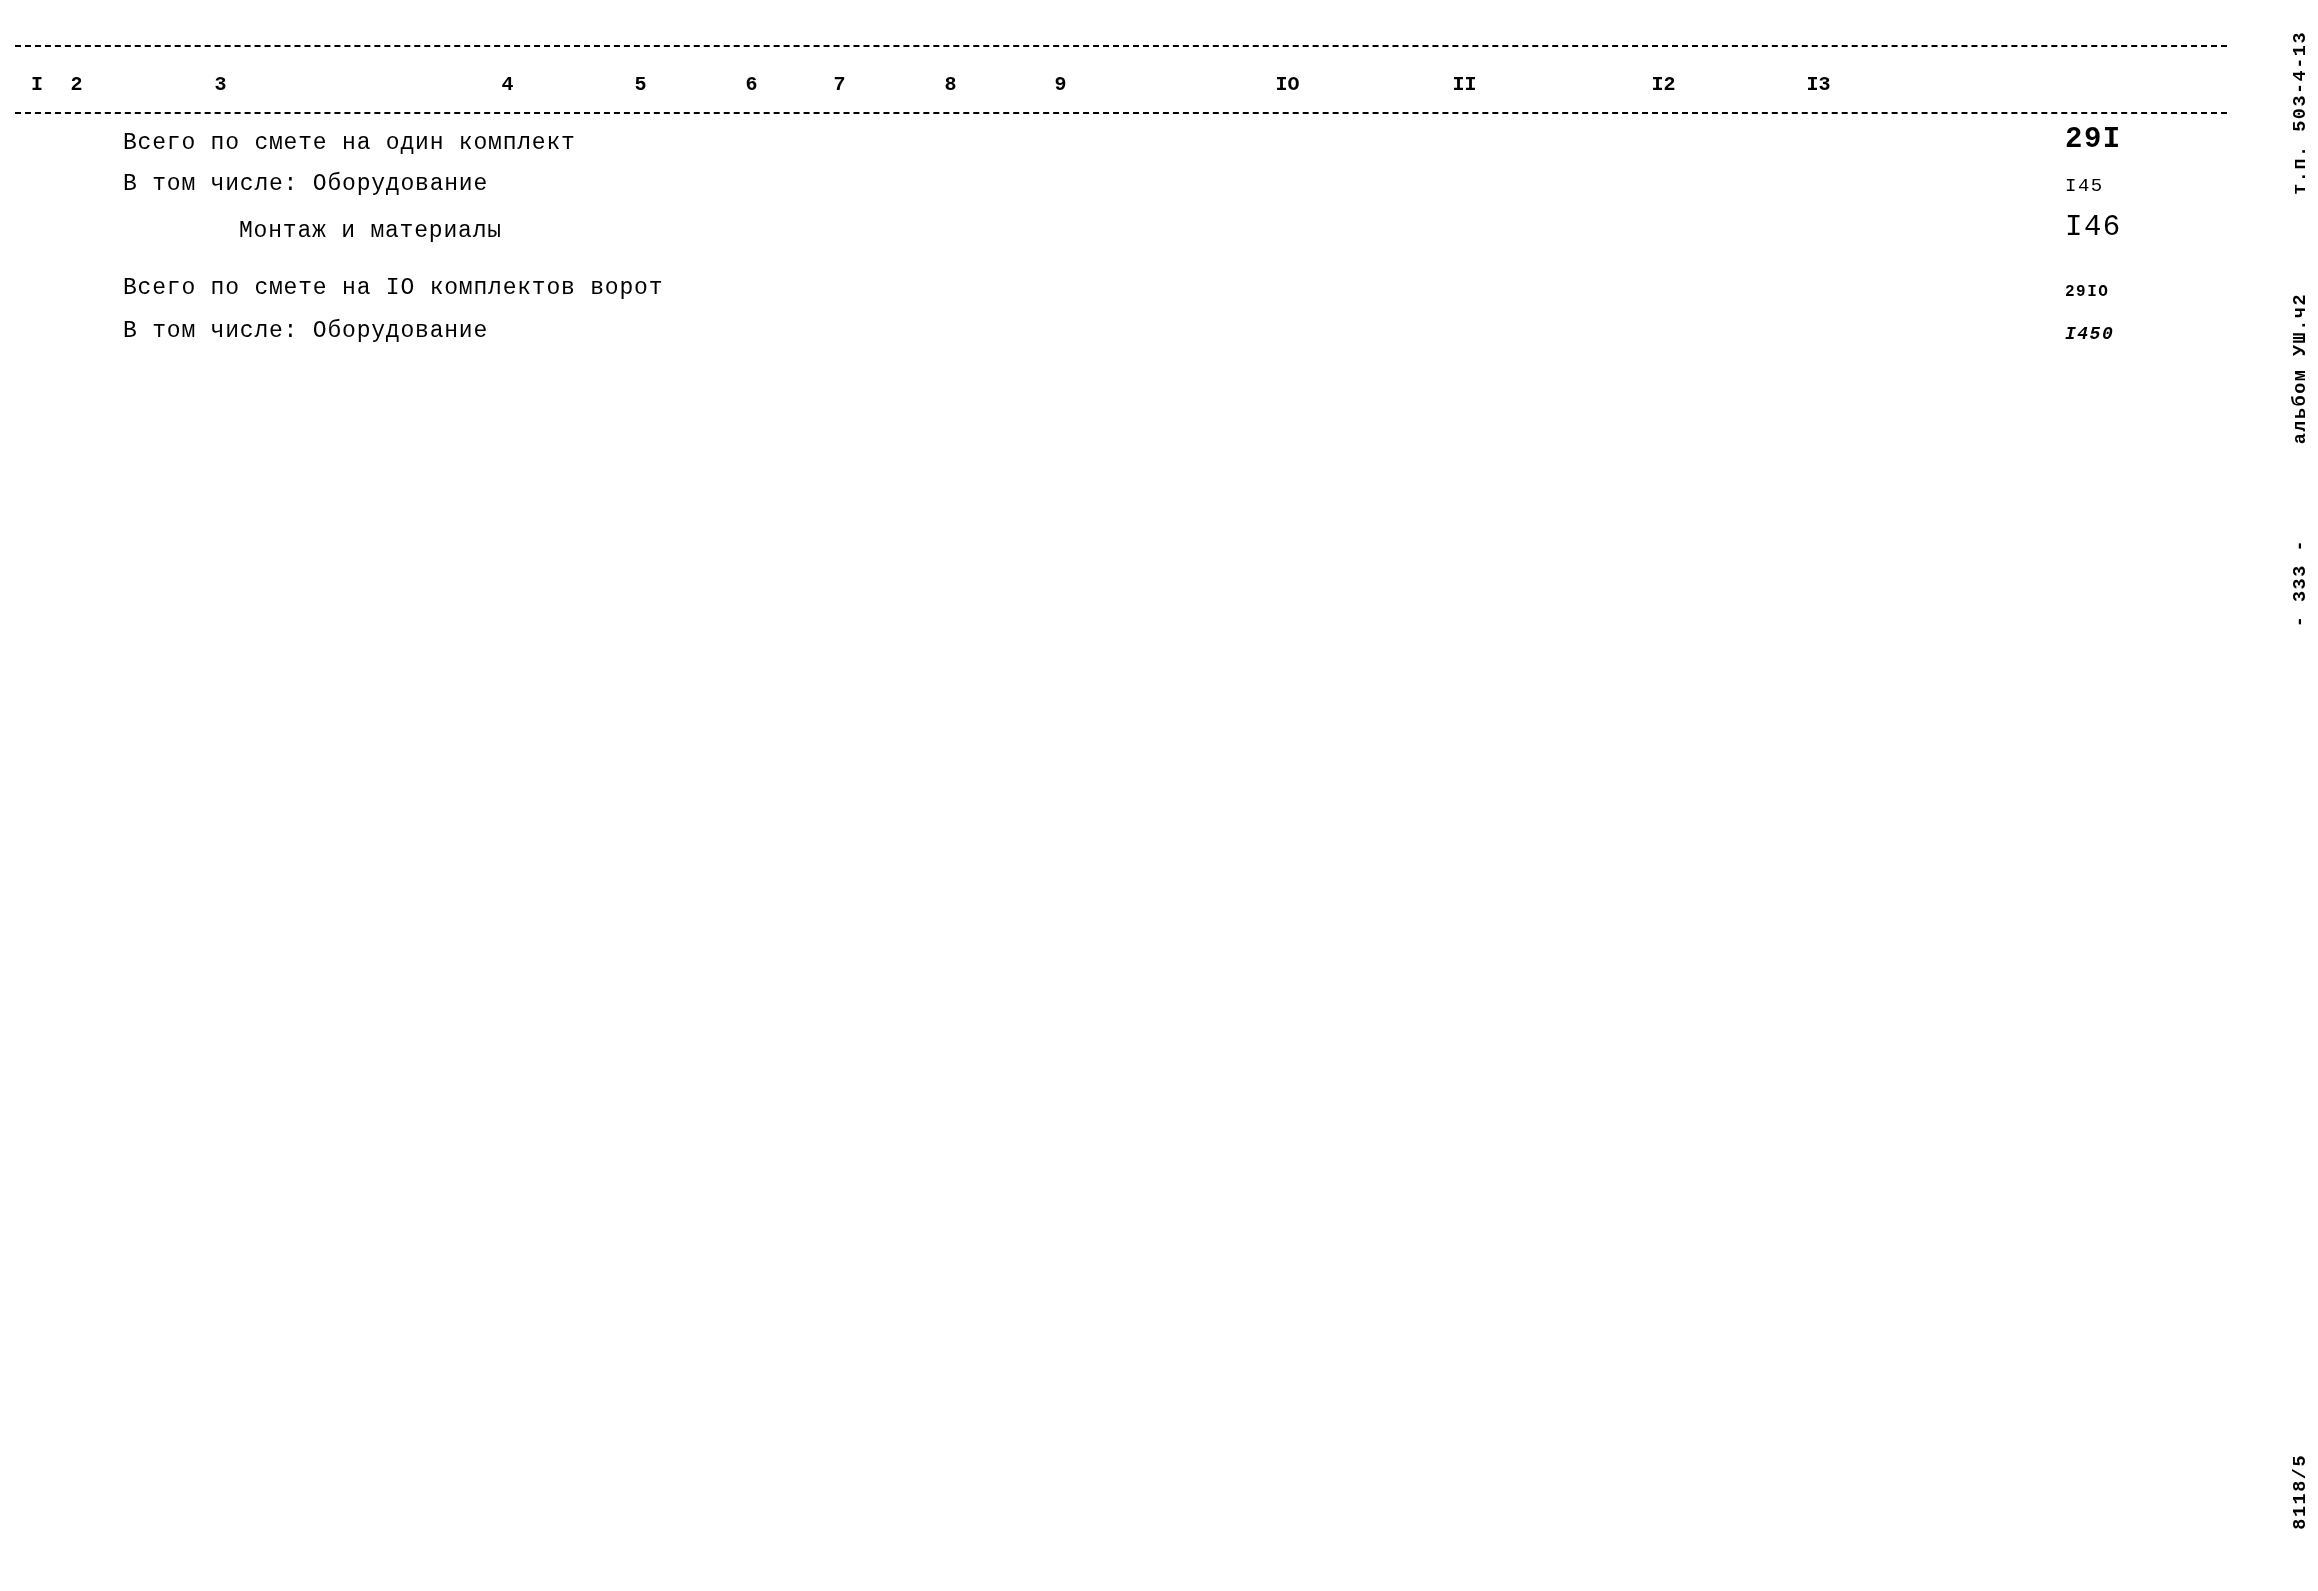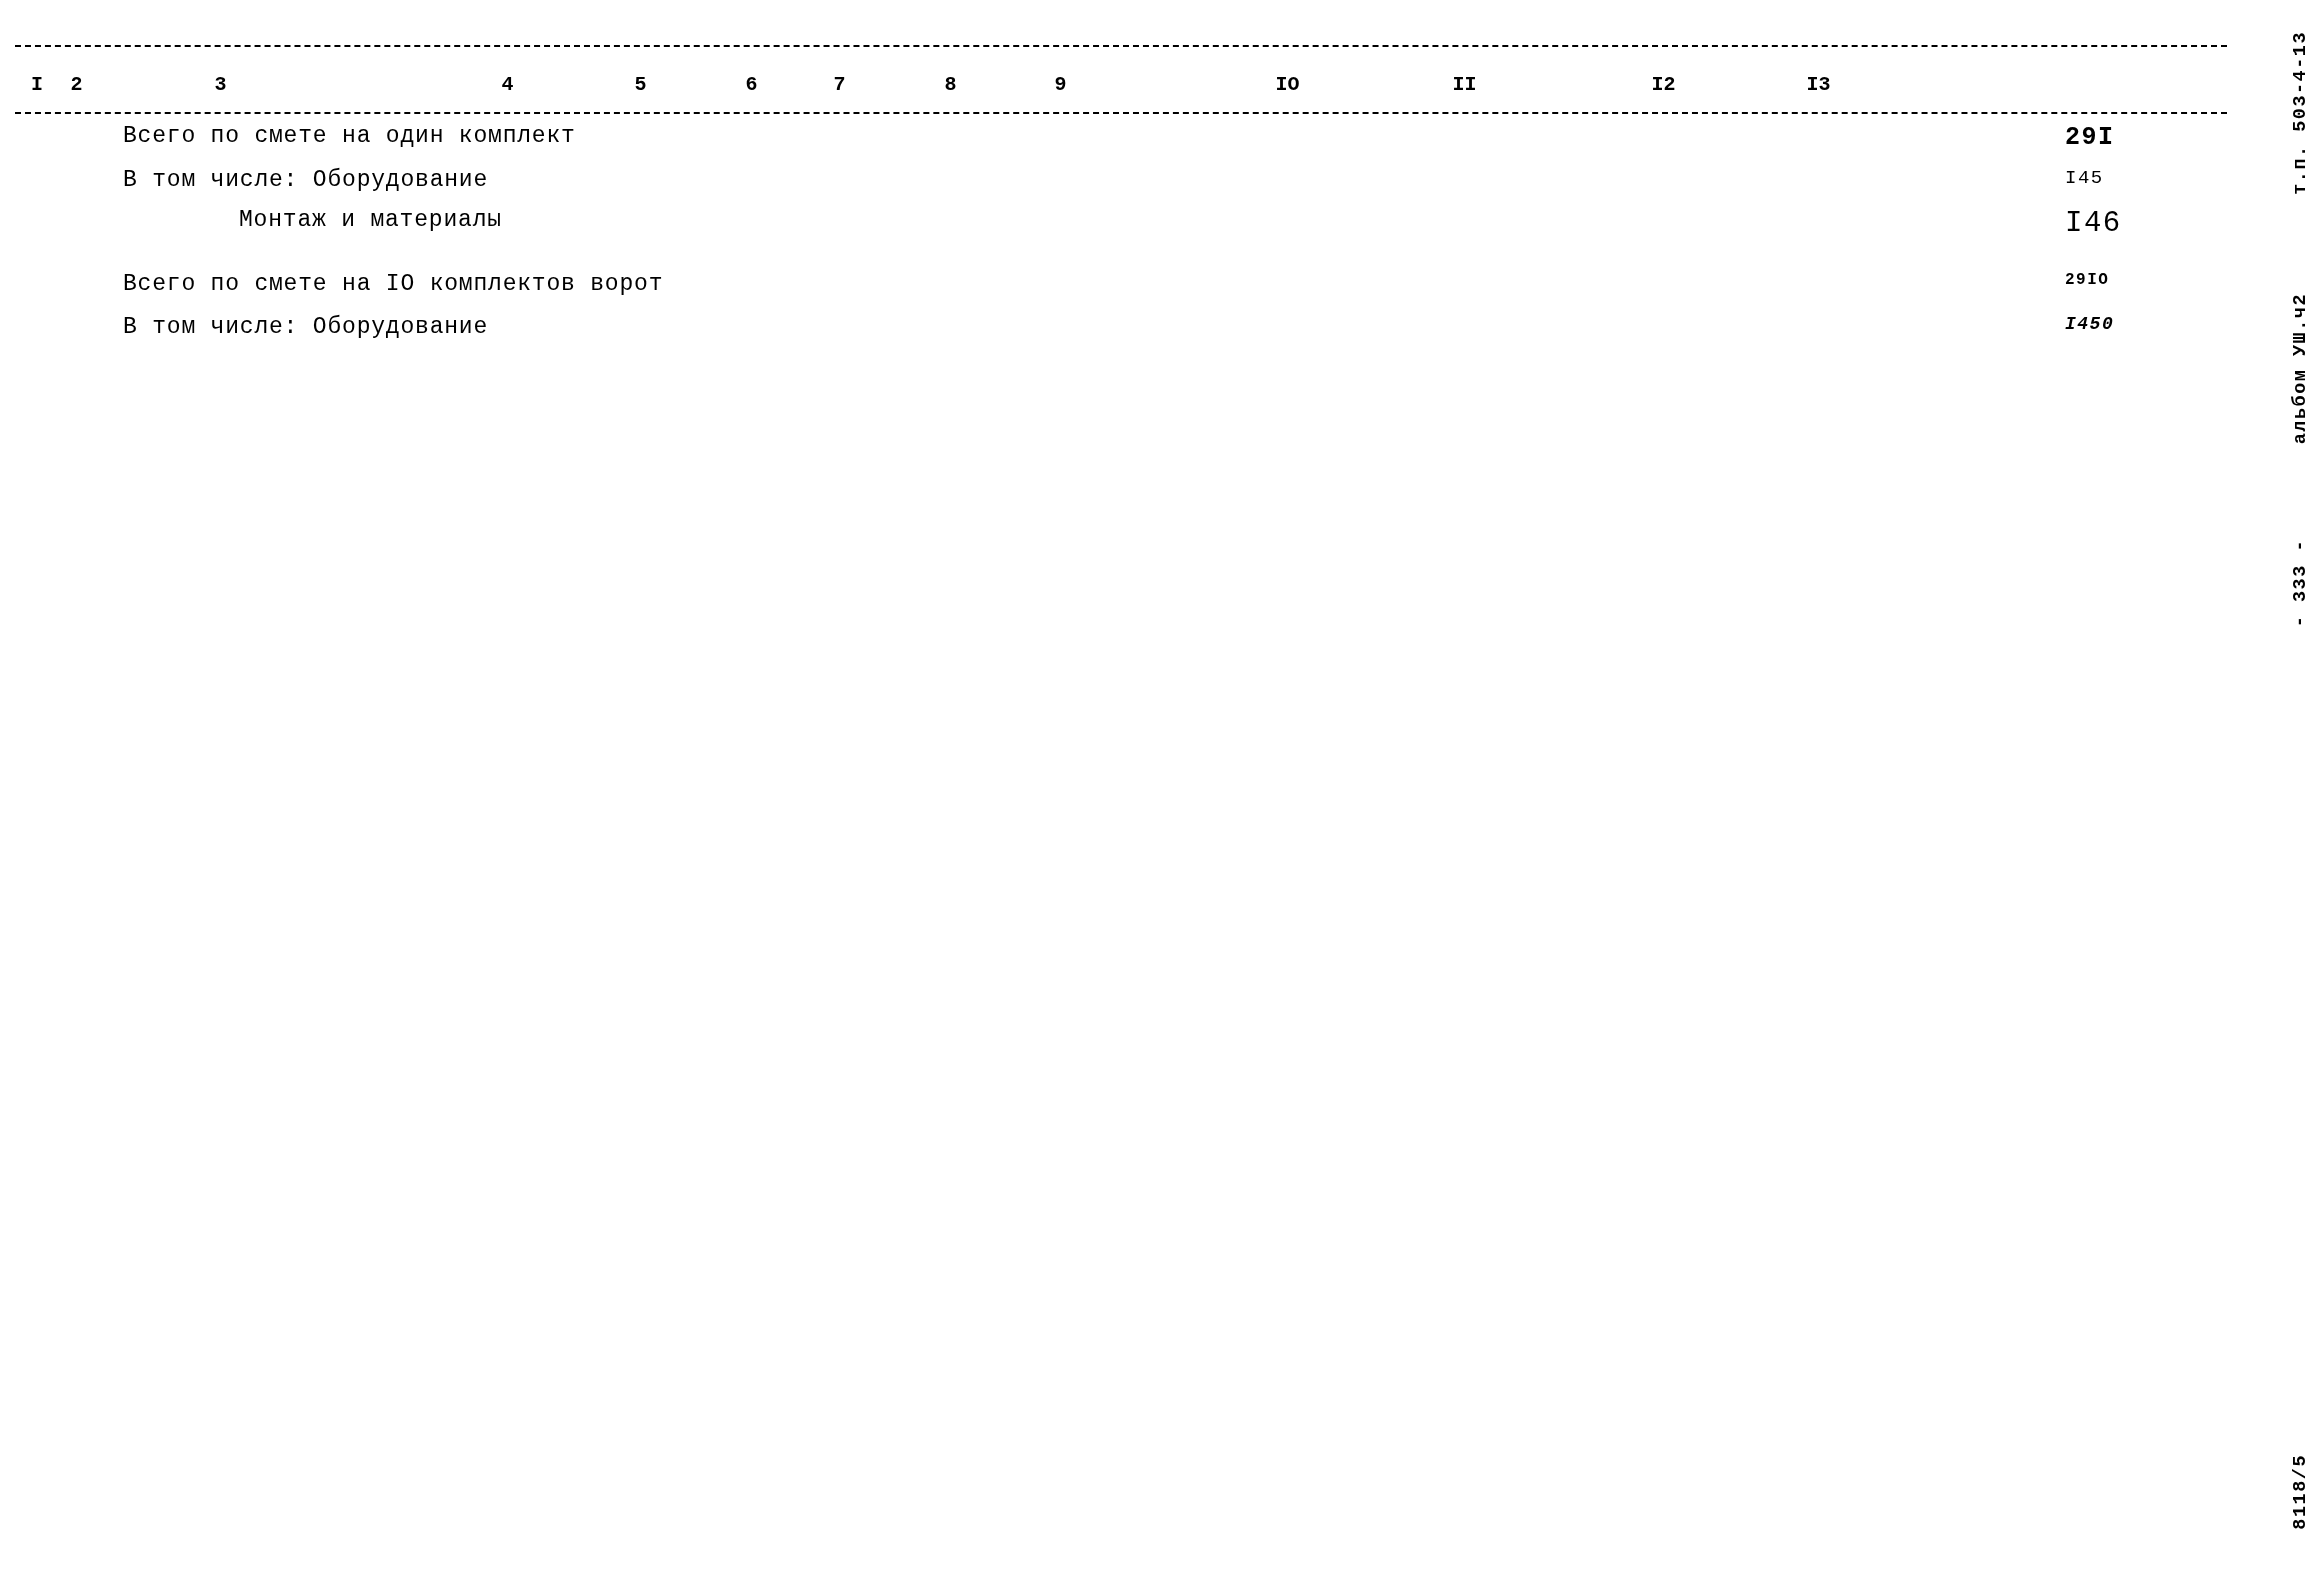--- a/index.html
+++ b/index.html
@@ -37,21 +37,21 @@
     .bottom-dashed-line {
       position: absolute;
       top: 112px;
       left: 15.4px;
       right: 92px;
       border-top: 2.3px dashed #000;
     }
 
     .content-row {
       display: flex;
-      align-items: flex-start;
+      align-items: flex-end;
       margin-bottom: 14px;
       font-size: 23px;
     }
 
     .row-label {
       flex: 1;
       font-size: 23px;
       letter-spacing: 0.8px;
     }
 
@@ -157,21 +157,21 @@
       <span style="position: absolute; left: 1636px; font-size: 20px; font-weight: bold; font-family: &quot;Courier New&quot;, Courier, monospace;">I2</span>
       <span style="position: absolute; left: 1791px; font-size: 20px; font-weight: bold; font-family: &quot;Courier New&quot;, Courier, monospace;">I3</span>
     </div>
 
   <div class="bottom-dashed-line"></div>
 
   <div style="position: absolute; top: 123px; left: 123px; right: 100px;">
 
     <div class="content-row" style="display:flex; margin-bottom:15.4px;">
       <div class="row-label" style="font-size:23px; flex:1; letter-spacing:0.8px;">Всего по смете на один комплект</div>
-      <div class="row-value" style="font-size:25px; font-weight:bold; min-width:154px;">29I</div>
+      <div class="row-value" style="font-size:29px; font-weight:bold; min-width:154px;">29I</div>
     </div>
 
     <div class="content-row" style="display:flex; margin-bottom:14px;">
       <div class="row-label" style="font-size:23px; flex:1; letter-spacing:0.8px;">В том числе: Оборудование</div>
       <div class="row-value" style="font-size:19px; font-weight:normal; min-width:154px;">I45</div>
     </div>
 
     <div class="content-row" style="display:flex; margin-bottom:31px;">
       <div class="row-label" style="font-size:23px; flex:1; letter-spacing:0.8px;">
         <span style="margin-left:116px;">Монтаж и материалы</span>

